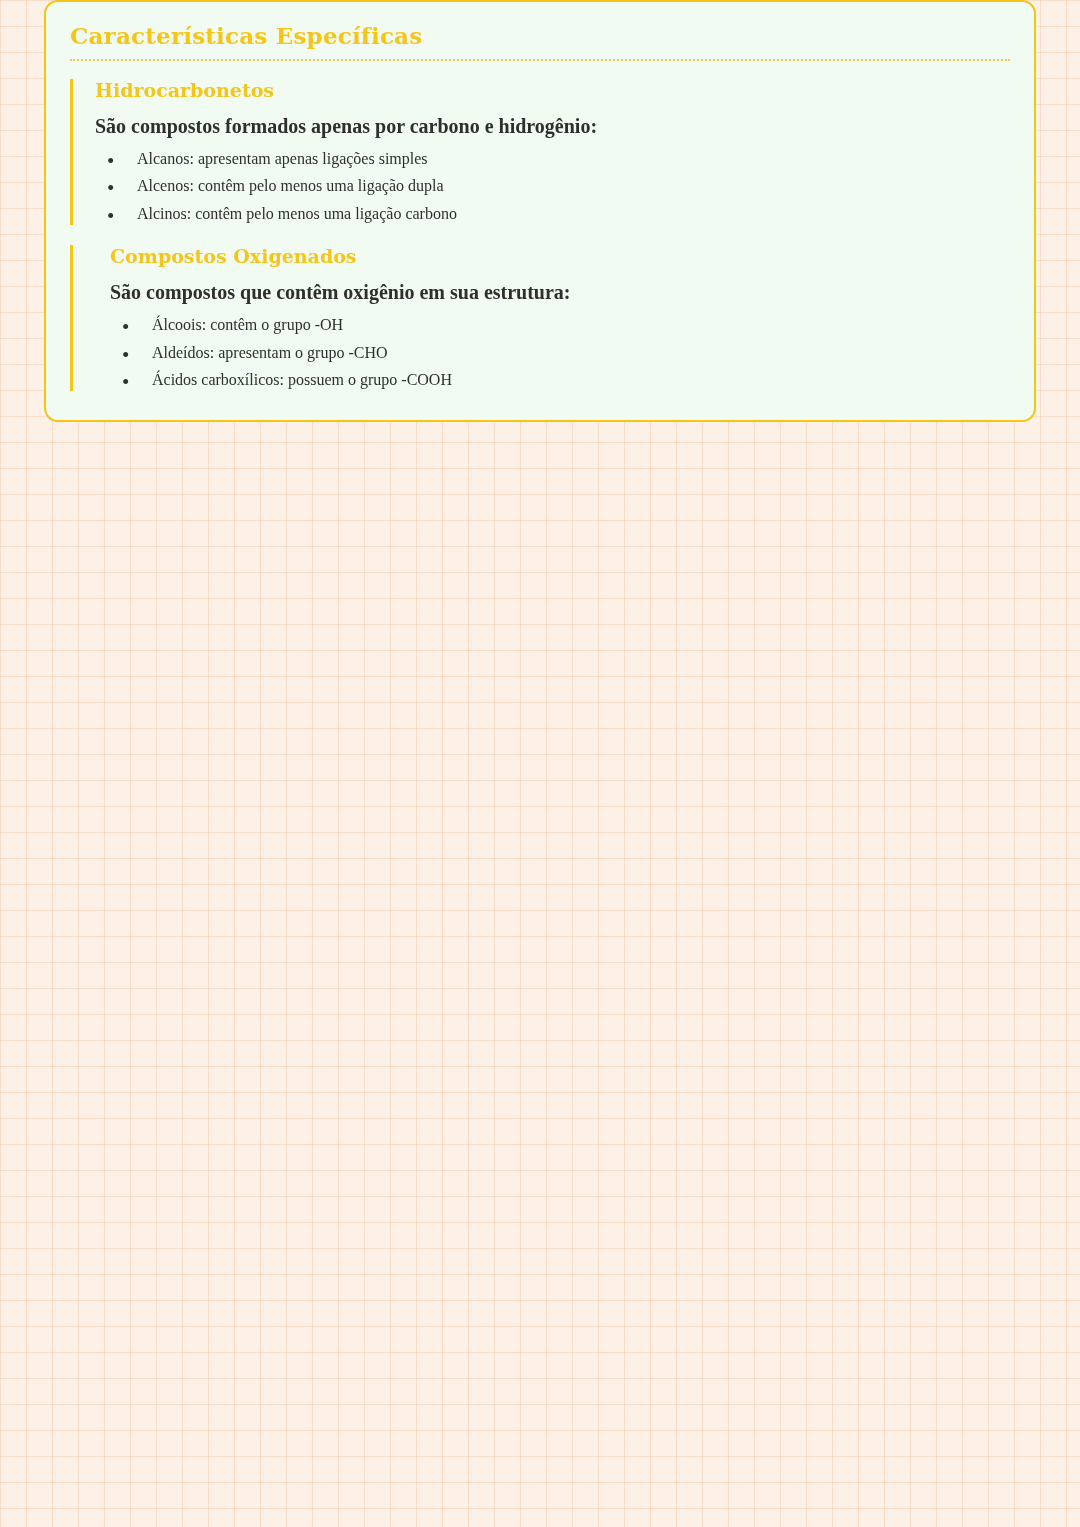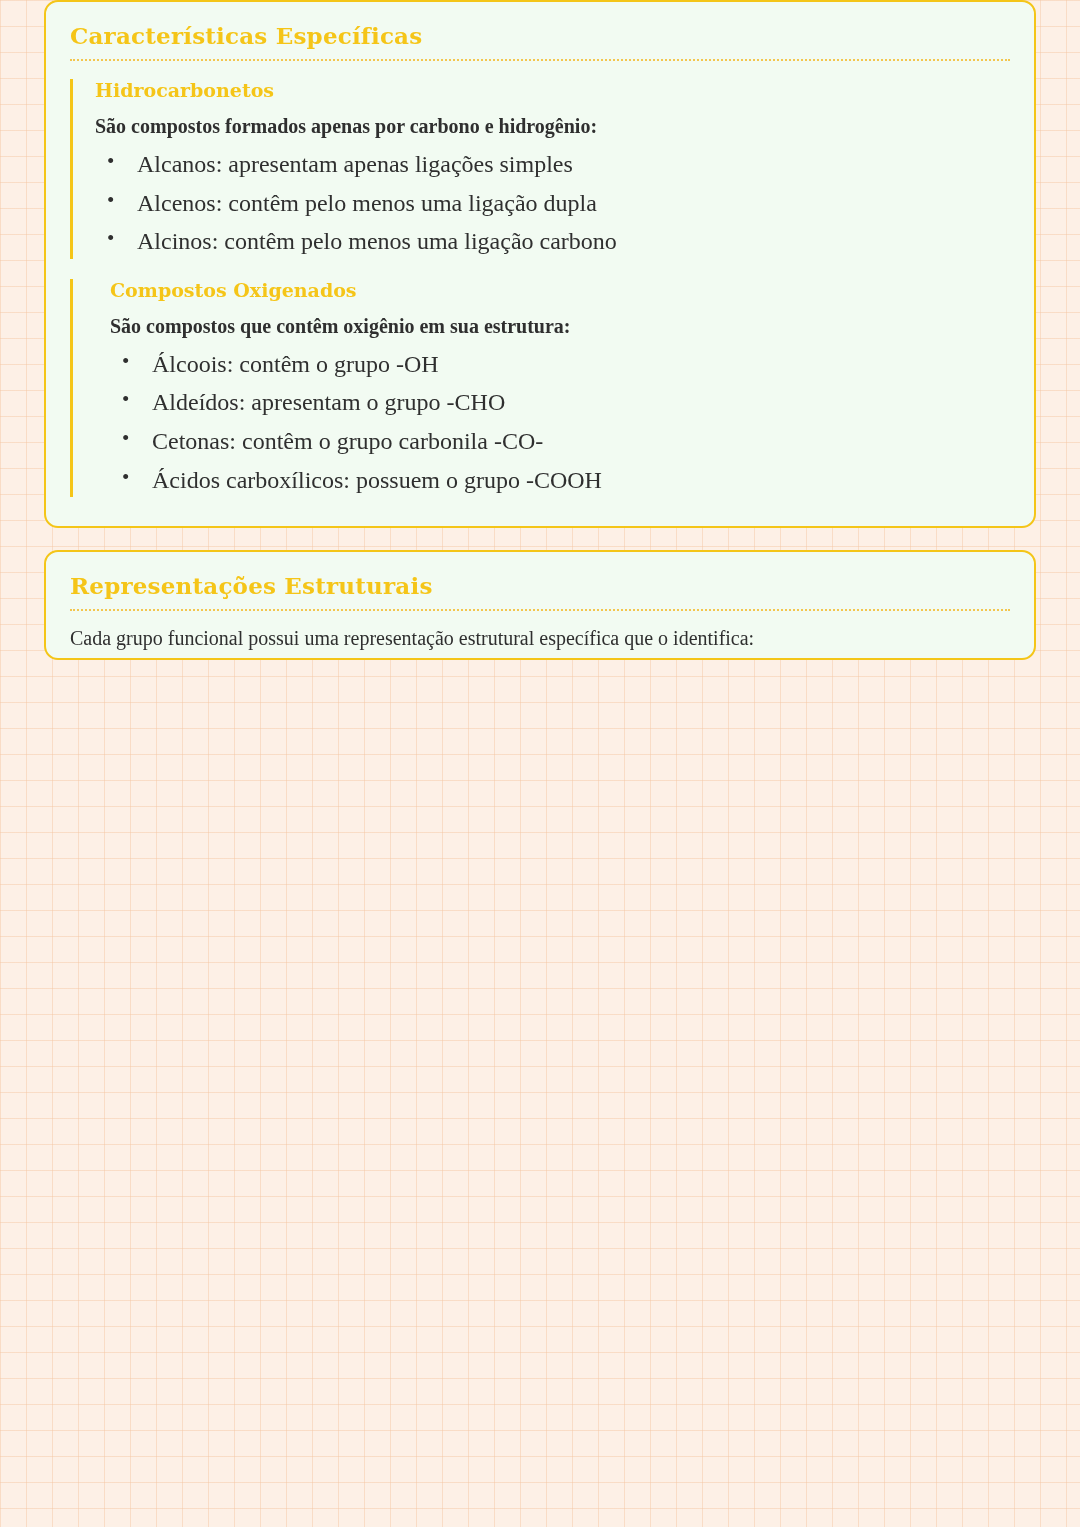--- a/index.html
+++ b/index.html
@@ -69,21 +69,21 @@
     line-height: 1.35;
     font-weight: bold;
   }
   ul.bullets {
     list-style: none;
     margin: 0;
     padding: 0;
   }
   ul.bullets li {
     position: relative;
-    font-size: 24px;
+    font-size: 16px;
     color: #2f2f2f;
     line-height: 1.4;
     padding: 0 0 0 42px;
     margin: 0 0 5px 0;
   }
   ul.bullets li::before {
     content: "\2022";
     position: absolute;
     left: 12px;
     top: -1px;
@@ -117,24 +117,19 @@
         <li>Alcinos: contêm pelo menos uma ligação carbono</li>
       </ul>
     </div>
 
     <div class="section">
       <h3 class="section-title">Compostos Oxigenados</h3>
       <p class="para">São compostos que contêm oxigênio em sua estrutura:</p>
       <ul class="bullets">
         <li>Álcoois: contêm o grupo -OH</li>
         <li>Aldeídos: apresentam o grupo -CHO</li>
-        <li>Cetonas: contêm o grupo carbonila -CO-</li>
         <li>Ácidos carboxílicos: possuem o grupo -COOH</li>
       </ul>
     </div>
   </div>
 
-  <div class="card card-lead">
-    <h2 class="card-title">Representações Estruturais</h2>
-    <p class="card-body-text">Cada grupo funcional possui uma representação estrutural específica que o identifica:</p>
-  </div>
 
 </div>
 
 </body></html>

